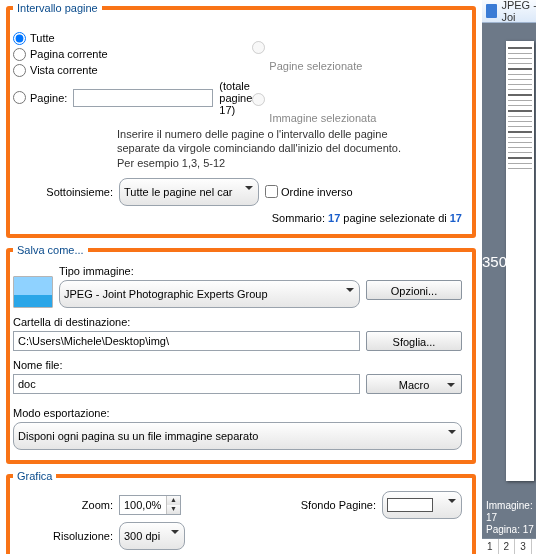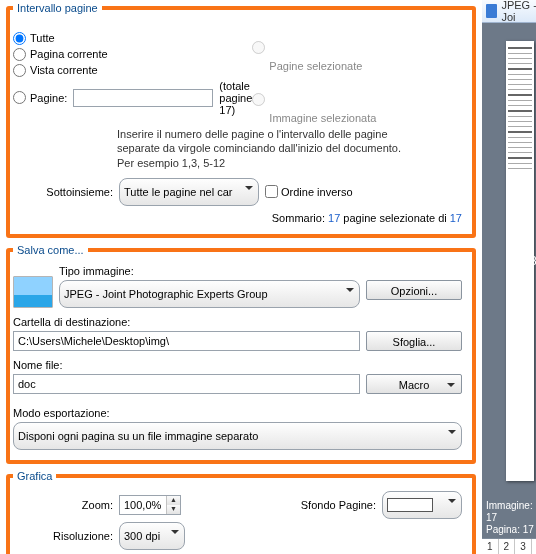--- a/index.html
+++ b/index.html
@@ -110,21 +110,21 @@
     padding-right: 6px;
   }
   .chk {
     margin: 0 3px 0 6px;
     vertical-align: middle;
   }
   .summary {
     text-align: right;
     margin-top: 6px;
   }
-  .blue { color: #1a5ecb; }
+  .blue { color: #1a5ecb; font-weight: bold; }
   .thumb {
     width: 38px;
     height: 30px;
     border: 1px solid #b5b5b5;
     background: linear-gradient(#8fd2ff 60%, #2aa6e8 60%);
     margin-right: 6px;
     flex: none;
     border-radius: 1px;
   }
   .label-top {
@@ -185,22 +185,21 @@
     display: flex;
     align-items: center;
     position: relative;
   }
   .dimlabel {
     position: absolute;
     left: 0;
     top: 50%;
     transform: translateY(-50%);
     color: #fff;
-    font-size: 12px;
-    padding-left: 28px;
+    font-size: 15px;
   }
   .page {
     margin-left: 24px;
     width: 28px;
     height: 440px;
     background: #fff;
     box-shadow: 1px 1px 3px rgba(0,0,0,.5);
     padding: 6px 2px;
     box-sizing: border-box;
     overflow: hidden;

